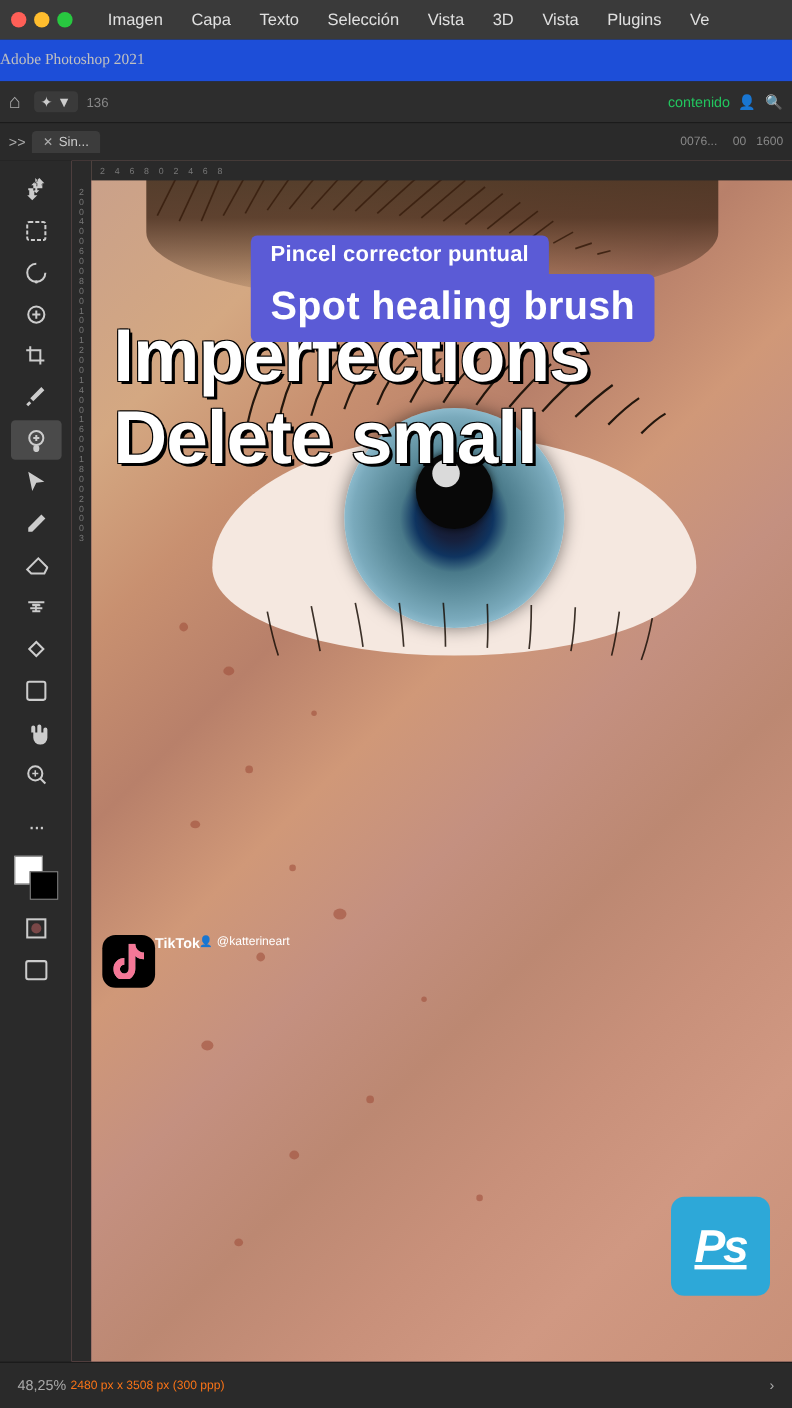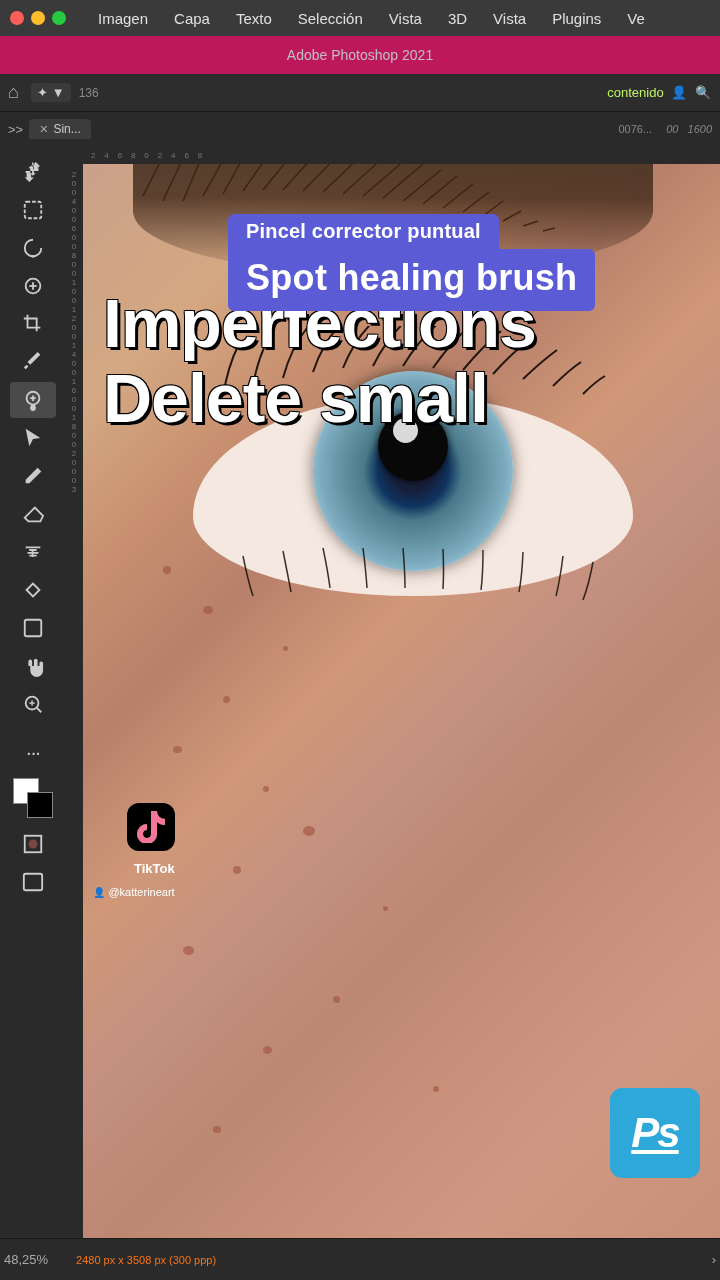--- a/index.html
+++ b/index.html
@@ -42,26 +42,26 @@
       font-size: 15px;
       font-weight: 400;
       cursor: pointer;
       white-space: nowrap;
     }
 
     
     .title-bar {
       width: 100%;
       height: 38px;
-      background: #be185d;
-      display: flex;
-      align-items: center;
-      justify-content: center;
+      background: #1d4ed8;
+      display: flex;
+      align-items: center;
       position: relative;
       z-index: 100;
+      font-family: Liberation Serif, serif;
     }
     .title-text {
       color: #c0c0c0;
       font-size: 14px;
     }
 
     
     .options-bar {
       width: 100%;
       height: 38px;
@@ -345,23 +345,23 @@
       letter-spacing: -1px;
     }
 
     
     .tiktok-badge {
       position: absolute;
       bottom: 340px;
       left: 10px;
       z-index: 150;
       display: flex;
-      flex-direction: column;
-      align-items: flex-end;
-      gap: 10px;
+      flex-direction: row;
+      align-items: flex-start;
+      gap: 0;
     }
     .tiktok-icon {
       width: 48px;
       height: 48px;
       background: #000;
       border-radius: 12px;
       display: flex;
       align-items: center;
       justify-content: center;
       font-size: 28px;
@@ -407,22 +407,22 @@
     }
 
     
     .status-bar {
       width: 100%;
       height: 42px;
       background: #2a2a2a;
       border-top: 1px solid #1a1a1a;
       display: flex;
       align-items: center;
-      padding: 0 4px;
-      gap: 28px;
+      padding: 0 16px;
+      gap: 4px;
       position: absolute;
       bottom: 0;
       z-index: 100;
     }
     .status-bar .zoom-level {
       color: #aaa;
       font-size: 13px;
     }
     .status-bar .dimensions {
       color: #f97316;
@@ -461,21 +461,21 @@
     }
 
     
     .options-right {
       margin-left: auto;
       display: flex;
       align-items: center;
       gap: 8px;
     }
     .options-right span {
-      color: #bef264;
+      color: #22c55e;
       font-size: 13px;
     }
     .r-num {
       color: #777;
       font-size: 8px;
       writing-mode: horizontal-tb;
     }
   </style>
 </head>
 <body>
@@ -515,21 +515,21 @@
   </div>
 </div>
 
 <div class="secondary-bar">
   <span class="collapse-btn">&gt;&gt;</span>
   <div class="tab-item">
     <span class="close-btn">✕</span>
     <span class="tab-label">Sin...</span>
   </div>
   <span class="ruler-numbers">0076...</span>
-  <span style="color:#888;font-size:11px;margin-left:8px;font-style:italic;">00&nbsp;&nbsp;&nbsp;1600</span>
+  <span style="color:#888;font-size:11px;margin-left:8px;">00&nbsp;&nbsp;&nbsp;1600</span>
 </div>
 
 <div class="workspace">
 
   <div class="left-toolbar">
 
     <div class="tool-btn" title="Move">
       <svg viewBox="0 0 24 24">
           <path d="M13 6v5h5V6h2l-5-5-5 5h3zm-3 12v-5H5v5H3l5 5 5-5h-3zm-1-7H4v2h5V8h-2l3-3 3 3h-2v3zm9-3h-5v5h2l-3 3-3-3h2v-5h-2v-2h2v-5l3 3h-2v5h5v-2z" fill="#ccc"></path>
         </svg>

